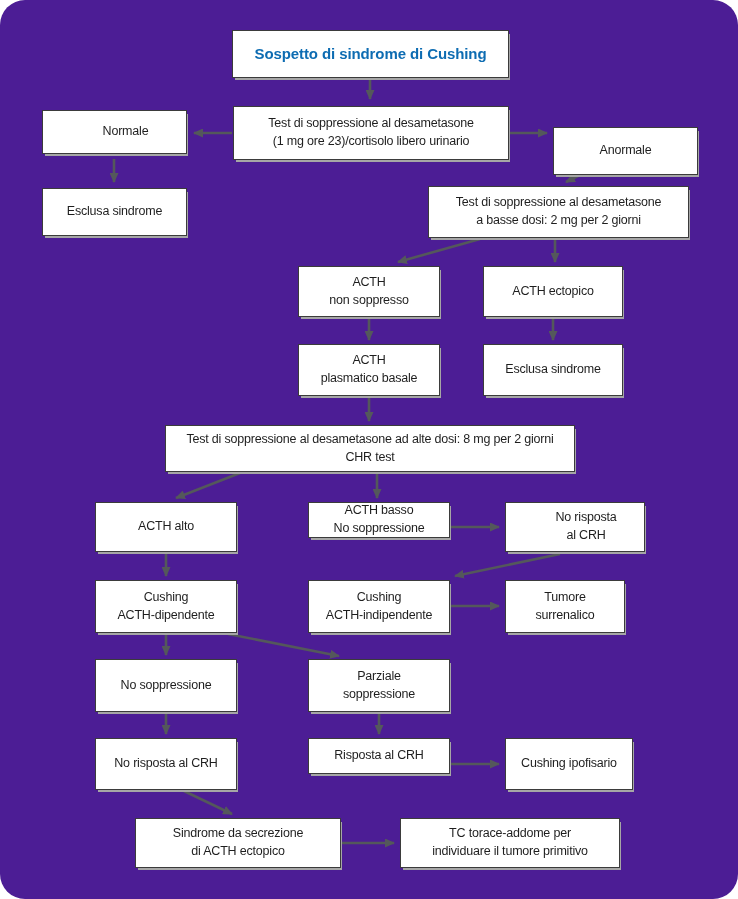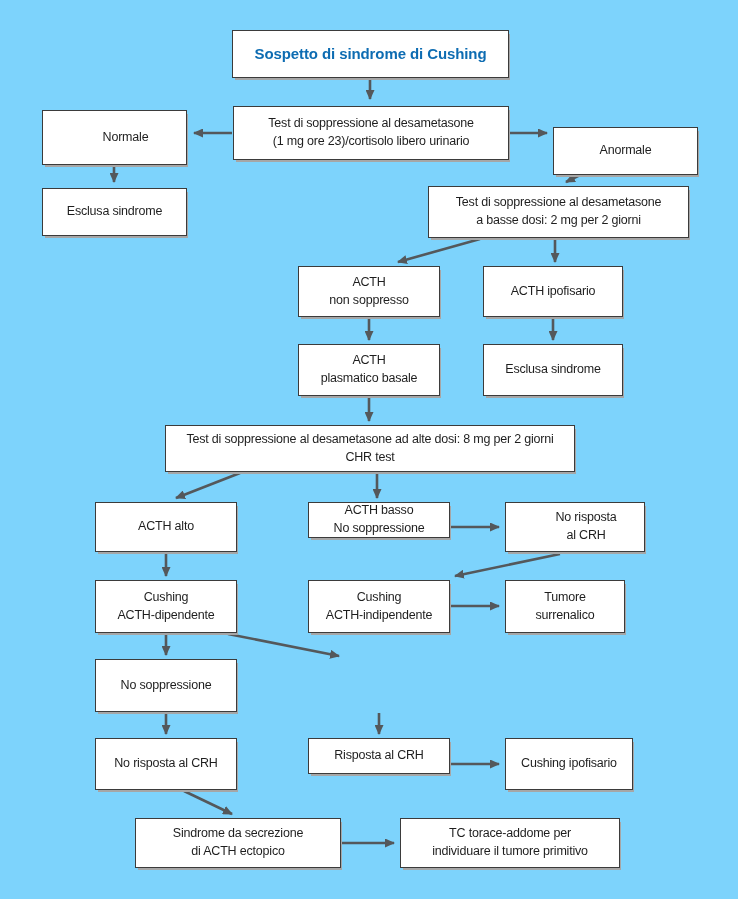--- a/index.html
+++ b/index.html
@@ -1,21 +1,22 @@
 <!DOCTYPE html>
 <html><head>
 <meta charset="utf-8">
 <style>
   html,body{margin:0;padding:0;background:#ffffff;}
   .stage{
     position:relative;
     width:738px;height:899px;
-    background:#7dd3fc;
+    background:#4c1d95;
     font-family:"Liberation Sans","DejaVu Sans",sans-serif;
     overflow:hidden;
+    border-radius:25px;
   }
   .arrows{position:absolute;left:0;top:0;width:738px;height:899px;}
   .node{
     position:absolute;
     box-sizing:border-box;
     background:#ffffff;
     border:1.5px solid #3b3b3b;
     box-shadow:2px 3px 0 -1px #a6a6a6;
     display:flex;align-items:center;justify-content:center;
     text-align:center;
@@ -67,36 +68,36 @@
       <line x1="166" y1="713" x2="166" y2="734" marker-end="url(#ah)"></line>
       <line x1="379" y1="713" x2="379" y2="734" marker-end="url(#ah)"></line>
       <line x1="451" y1="764" x2="499" y2="764" marker-end="url(#ah)"></line>
       <line x1="184" y1="791" x2="232" y2="814" marker-end="url(#ah)"></line>
       <line x1="342" y1="843" x2="394" y2="843" marker-end="url(#ah)"></line>
     </g>
   </svg>
 
   <div class="node node--title" style="left:232px;top:30px;width:277px;height:48px;">Sospetto di sindrome di Cushing</div>
 
-  <div class="node" style="left:42px;top:110px;width:145px;height:55px;padding-left:28px;">Normale</div>
+  <div class="node" style="left:42px;top:110px;width:145px;height:44px;padding-left:28px;">Normale</div>
 
   <div class="node" style="left:233px;top:106px;width:276px;height:54px;">Test di soppressione al desametasone
 (1 mg ore 23)/cortisolo libero urinario</div>
 
   <div class="node" style="left:553px;top:110px;width:145px;height:48px;margin-top:17px;">Anormale</div>
 
   <div class="node" style="left:42px;top:188px;width:145px;height:48px;">Esclusa sindrome</div>
 
   <div class="node" style="left:428px;top:186px;width:261px;height:52px;">Test di soppressione al desametasone
 a basse dosi: 2 mg per 2 giorni</div>
 
   <div class="node" style="left:298px;top:266px;width:142px;height:51px;">ACTH
 non soppresso</div>
 
-  <div class="node" style="left:483px;top:266px;width:140px;height:51px;">ACTH ipofisario</div>
+  <div class="node" style="left:483px;top:266px;width:140px;height:51px;">ACTH ectopico</div>
 
   <div class="node" style="left:298px;top:344px;width:142px;height:52px;">ACTH
 plasmatico basale</div>
 
   <div class="node" style="left:483px;top:344px;width:140px;height:52px;">Esclusa sindrome</div>
 
   <div class="node" style="left:165px;top:425px;width:410px;height:47px;">Test di soppressione al desametasone ad alte dosi: 8 mg per 2 giorni
 CHR test</div>
 
   <div class="node" style="left:95px;top:502px;width:142px;height:50px;">ACTH  alto</div>
@@ -111,20 +112,22 @@
 ACTH-dipendente</div>
 
   <div class="node" style="left:308px;top:580px;width:142px;height:53px;">Cushing
 ACTH-indipendente</div>
 
   <div class="node" style="left:505px;top:580px;width:120px;height:53px;">Tumore
 surrenalico</div>
 
   <div class="node" style="left:95px;top:659px;width:142px;height:53px;">No soppressione</div>
 
+  <div class="node" style="left:308px;top:659px;width:142px;height:53px;">Parziale
+soppressione</div>
 
   <div class="node" style="left:95px;top:738px;width:142px;height:52px;">No risposta al CRH</div>
 
   <div class="node" style="left:308px;top:738px;width:142px;height:36px;">Risposta al CRH</div>
 
   <div class="node" style="left:505px;top:738px;width:128px;height:52px;text-align:center;">Cushing ipofisario</div>
 
   <div class="node" style="left:400px;top:818px;width:220px;height:50px;">TC torace-addome per
 individuare il tumore primitivo</div>
 

